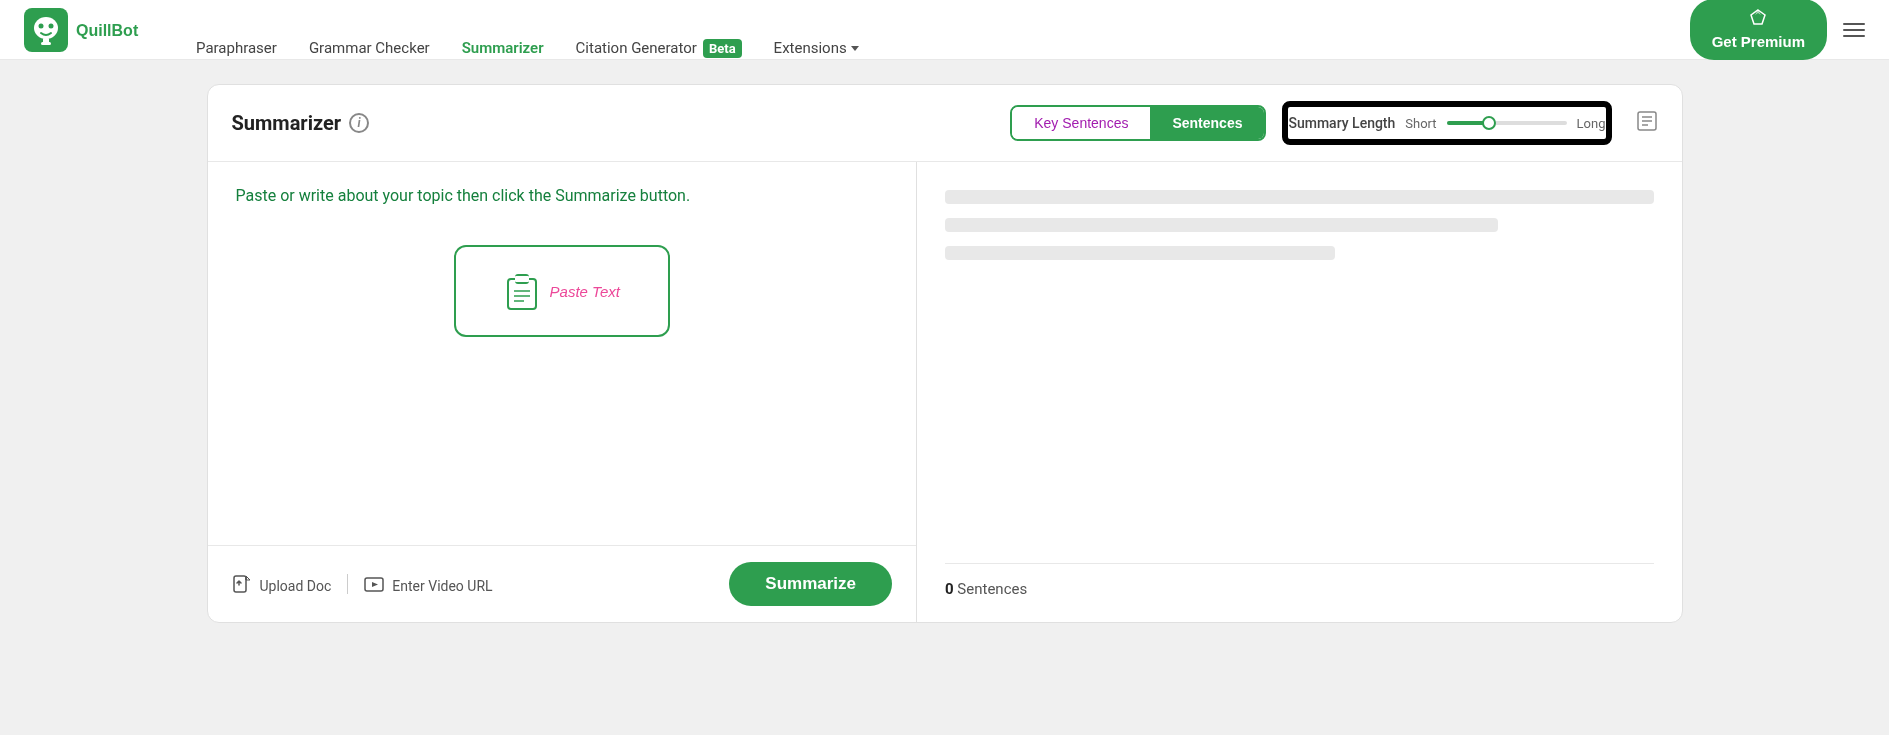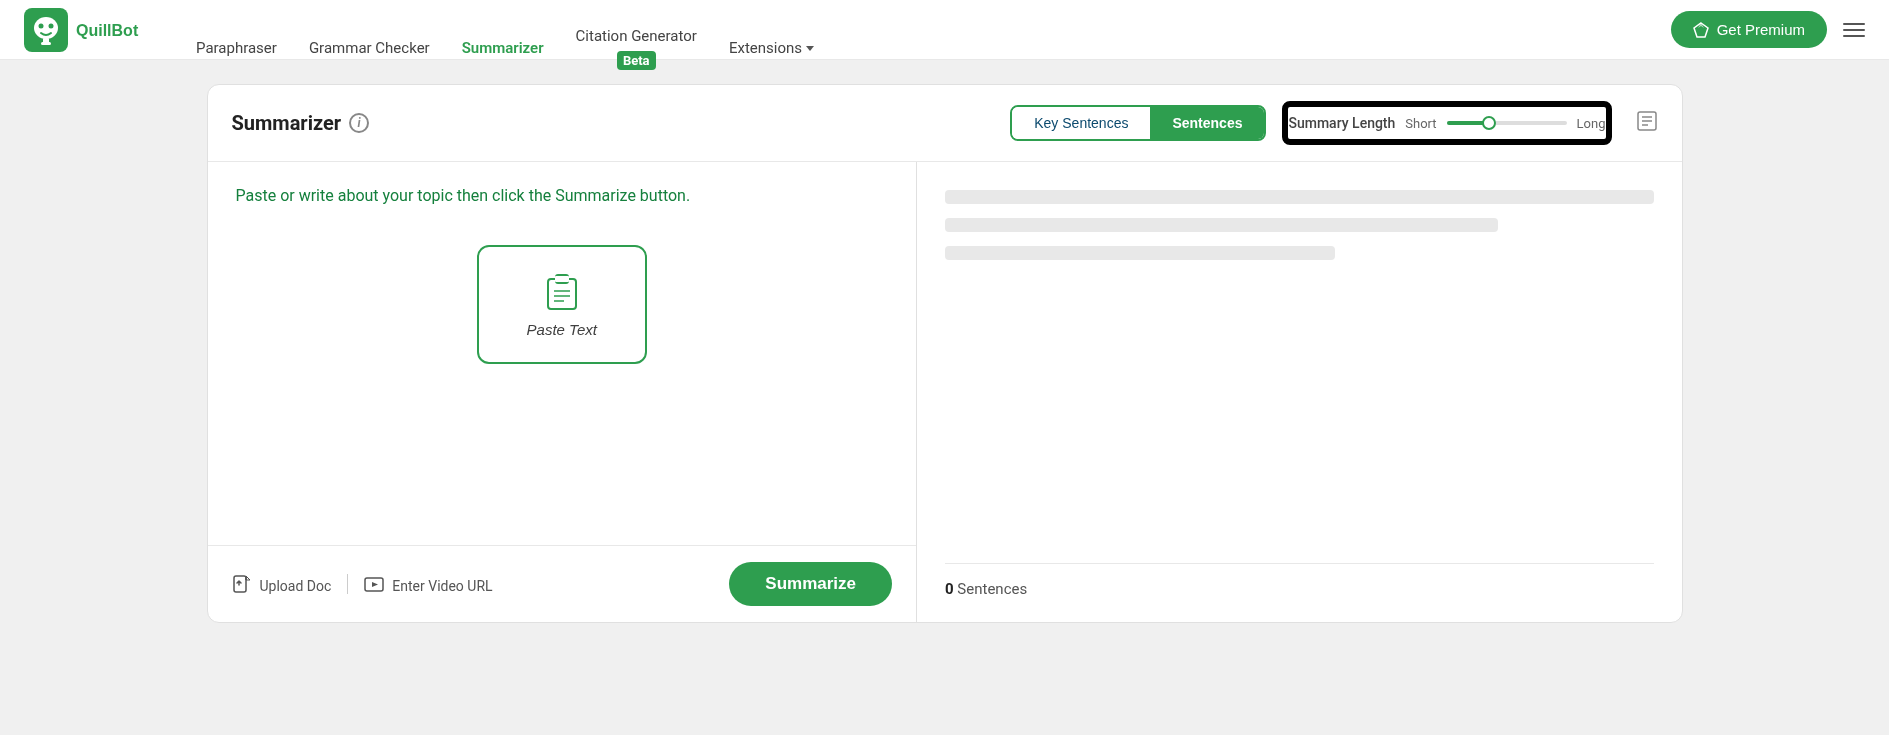--- a/index.html
+++ b/index.html
@@ -33,24 +33,23 @@
       text-decoration: none;
       white-space: nowrap;
       margin-top: 37px;
     }
     .nav-link.active {
       color: #2e9e4f;
       font-weight: 600;
     }
     .nav-citation {
       display: flex;
-      align-items: center;
+      align-items: flex-start;
       gap: 6px;
       cursor: pointer;
-      flex-direction: column;
     }
     .beta-badge {
       background: #2e9e4f;
       color: #fff;
       font-size: 13px;
       font-weight: 700;
       padding: 2px 6px;
       border-radius: 4px;
     }
     .nav-extensions {
@@ -72,25 +71,26 @@
       align-items: center;
       gap: 16px;
     }
     .btn-premium {
       background: #2e9e4f;
       color: #fff;
       border: none;
       border-radius: 24px;
       padding: 10px 22px;
       font-size: 15px;
-      font-weight: 400;
+      font-weight: 700;
       cursor: pointer;
       display: flex;
       align-items: center;
       gap: 8px;
+      flex-direction: column;
     }
     .hamburger-icon {
       display: flex;
       flex-direction: column;
       gap: 4px;
       cursor: pointer;
     }
     .hamburger-icon span {
       display: block;
       width: 22px;
@@ -152,21 +152,21 @@
       border-radius: 8px;
       overflow: hidden;
     }
     .mode-btn {
       padding: 8px 22px;
       font-size: 14px;
       font-weight: 500;
       cursor: pointer;
       border: none;
       background: #fff;
-      color: #0c4a6e;
+      color: #a21caf;
     }
     .mode-btn.active {
       background: #2e9e4f;
       color: #fff;
       font-weight: 600;
     }
 
     
     .summary-length {
       display: flex;
@@ -249,29 +249,29 @@
       font-size: 16px;
       margin-bottom: 24px;
     }
     .paste-btn-container {
       display: flex;
       justify-content: center;
       margin-top: 40px;
     }
     .paste-btn {
       display: flex;
-      flex-direction: column;
+      flex-direction: row;
       align-items: center;
       gap: 10px;
       border: 2px solid #2e9e4f;
       border-radius: 12px;
       padding: 24px 48px;
       cursor: pointer;
       background: #fff;
-      color: #404040;
+      color: #ec4899;
       font-size: 15px;
       font-style: italic;
     }
 
     
     .left-panel-footer {
       display: flex;
       align-items: center;
       padding: 16px 24px;
       border-top: 1px solid #e8e8e8;

